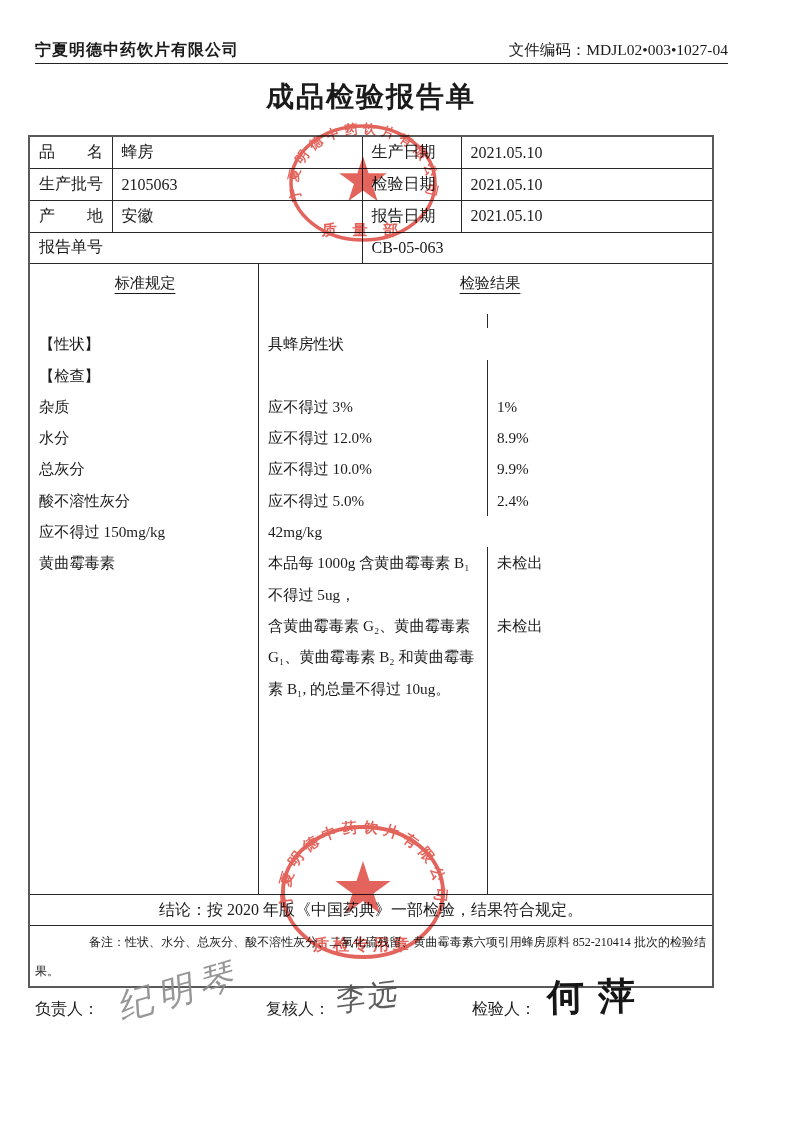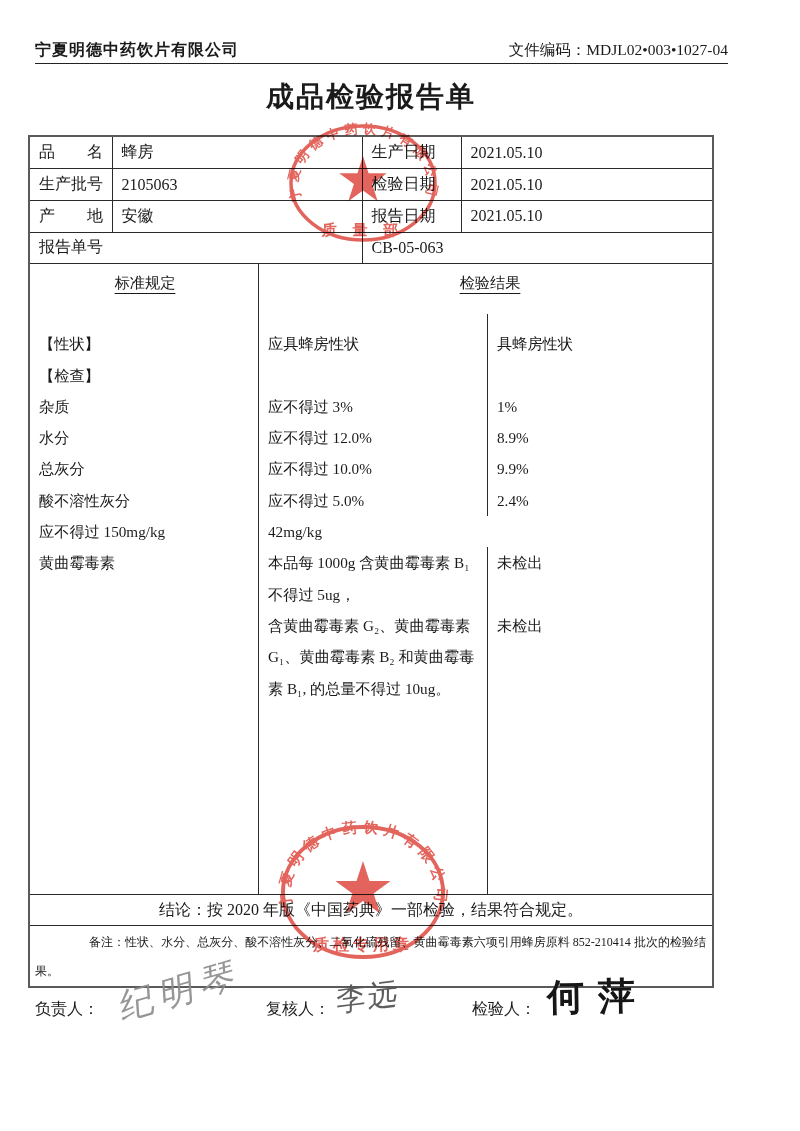--- a/index.html
+++ b/index.html
@@ -107,21 +107,20 @@
         <div class="c3"><span>检验结果</span></div>
       </div>
       <div class="mrow gap">
           <div class="c1"></div>
           <div class="c2"></div>
           <div class="c3"></div>
         </div>
 
       <div class="mrow item">
         <div class="c1 bracket">【性状】</div>
-        <div class="c2">应具蜂房性状</div>
         <div class="c3">具蜂房性状</div>
       </div>
       <div class="mrow item">
         <div class="c1 bracket">【检查】</div>
         <div class="c2"></div>
         <div class="c3"></div>
       </div>
       <div class="mrow item">
         <div class="c1">杂质</div>
         <div class="c2">应不得过 3%</div>

